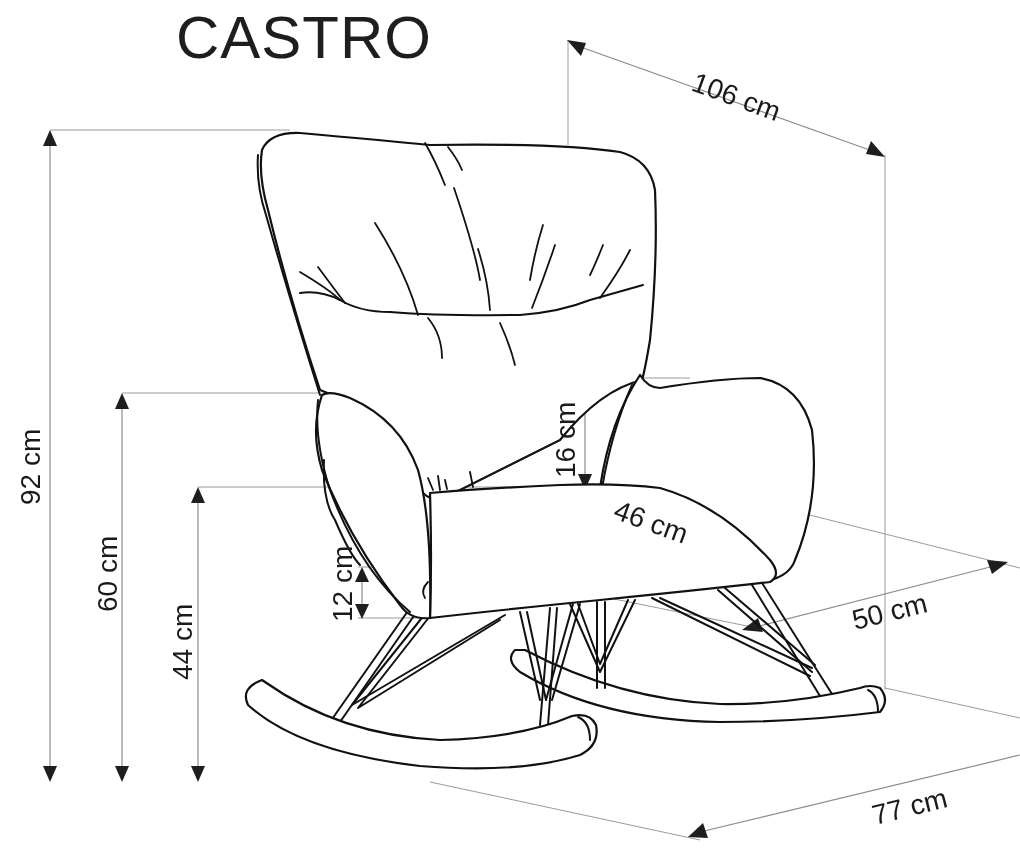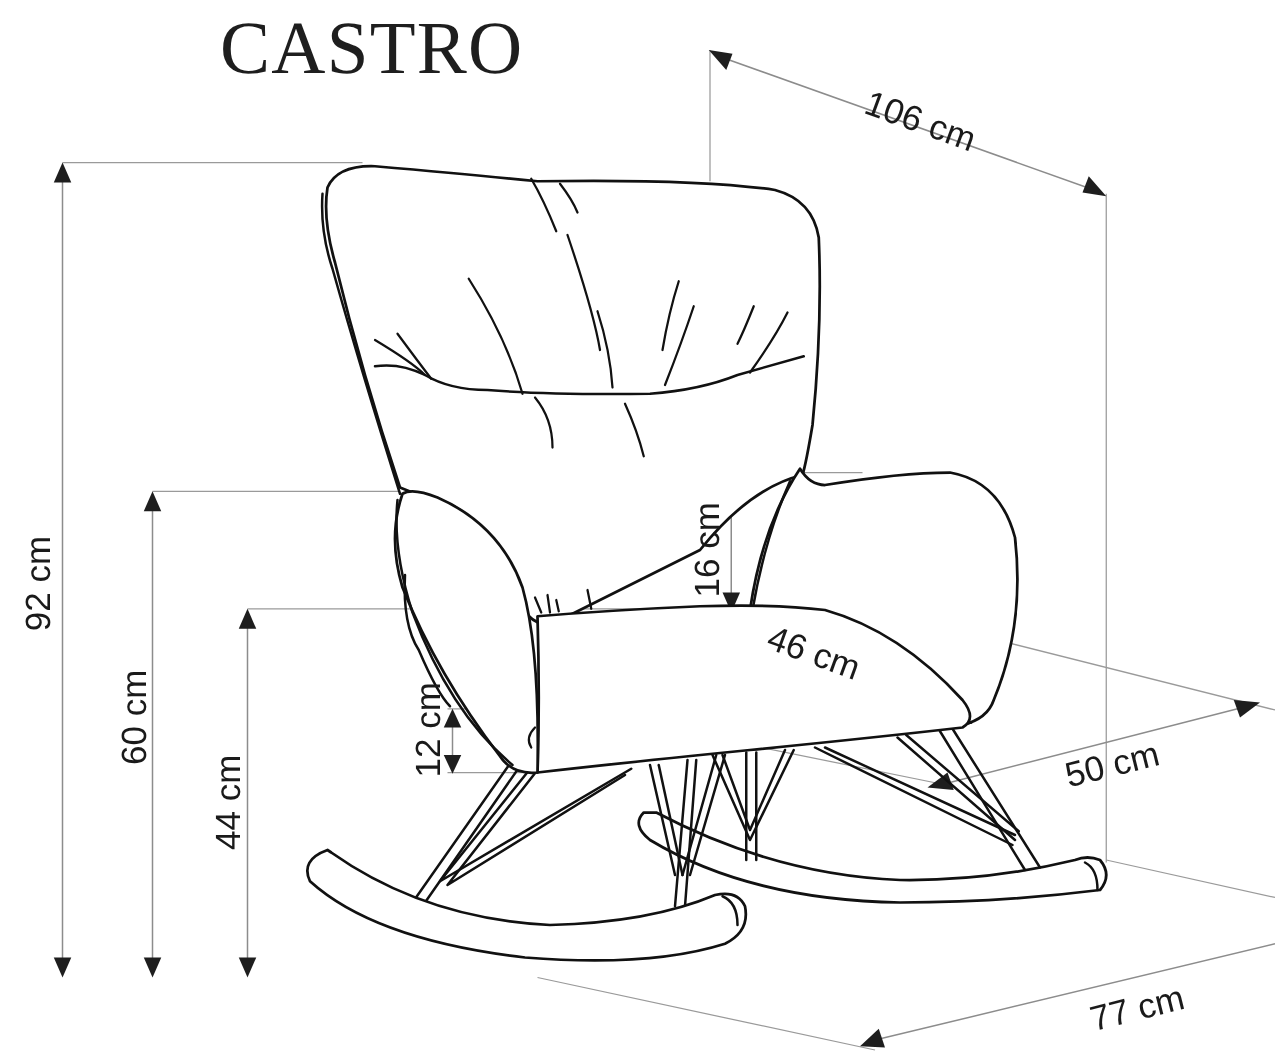--- a/index.html
+++ b/index.html
@@ -6,21 +6,21 @@
     body { width: 1020px; height: 850px; overflow: hidden; position: relative; font-family: "Liberation Sans", sans-serif; }
     .stage { position: absolute; left: 0; top: 0; width: 1020px; height: 850px; }
     svg { position: absolute; left: 0; top: 0; }
     .dim-line { stroke: #8c8c8c; stroke-width: 1.2; fill: none; }
     .ext-line { stroke: #9a9a9a; stroke-width: 1; fill: none; }
     .arrow { fill: #1e1e1e; }
     .chair { stroke: #111111; stroke-width: 2.2; fill: #ffffff; stroke-linejoin: round; stroke-linecap: round; }
     .chair-open { stroke: #111111; stroke-width: 2; fill: none; stroke-linecap: round; stroke-linejoin: round; }
     .fold { stroke: #111111; stroke-width: 1.8; fill: none; stroke-linecap: round; }
     .label { font-family: "Liberation Sans", sans-serif; fill: #1a1a1a; }
-    .title { position: absolute; left: 176px; top: 8px; font-size: 60px; letter-spacing: 1px; color: #1e1e1e; font-family: Liberation Serif, serif; line-height: 1; }
+    .title { position: absolute; left: 176px; top: 8px; font-size: 60px; letter-spacing: 1px; color: #1e1e1e; font-family: Liberation Sans, sans-serif; line-height: 1; }
   </style>
 </head>
 <body>
 
 <div class="stage">
 
   <div class="title">CASTRO</div>
 
   <svg width="1020" height="850" viewBox="0 0 1020 850">
 

